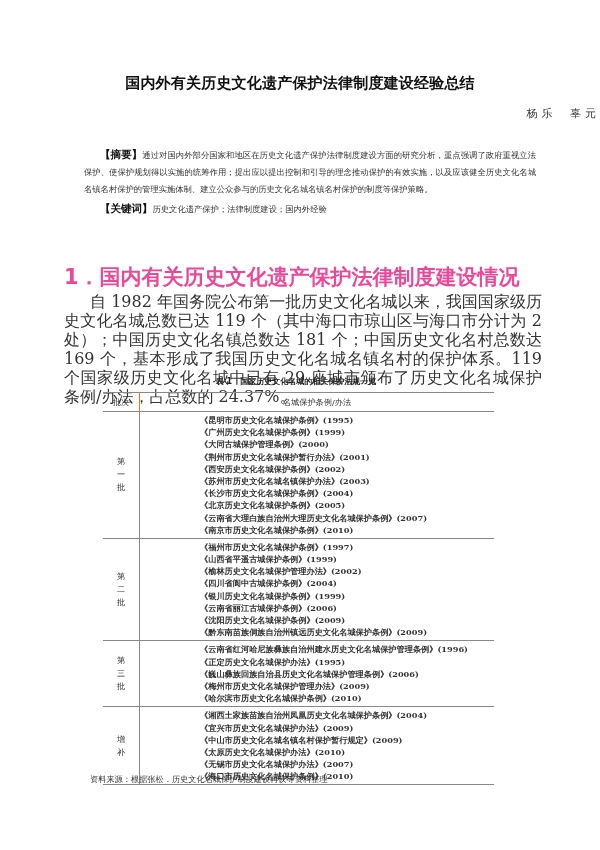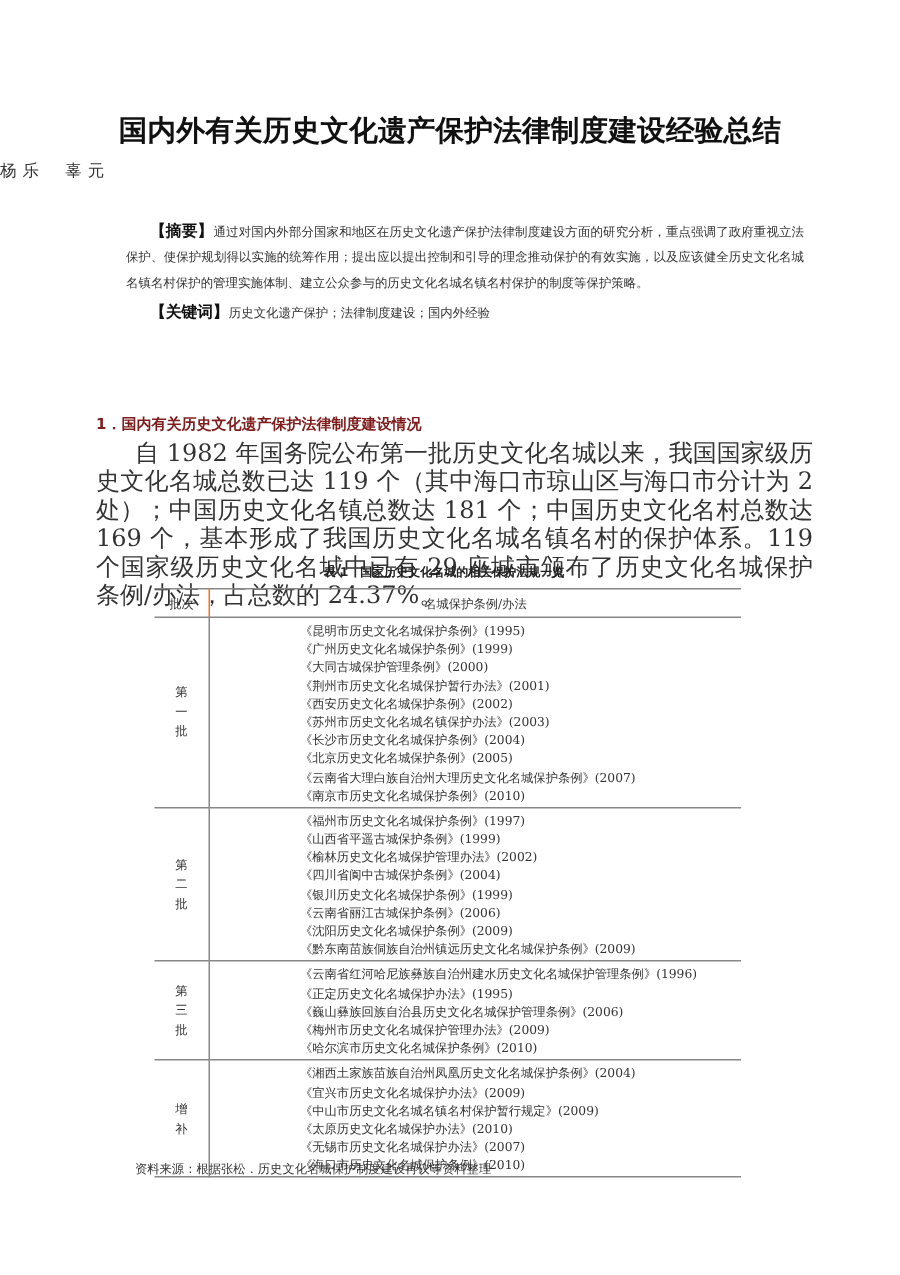--- a/index.html
+++ b/index.html
@@ -1,45 +1,45 @@
 <!DOCTYPE html>
 <html><head>
 <meta charset="utf-8">
 <style>
   html, body { margin: 0; padding: 0; background: #ffffff; }
   body { width: 600px; height: 850px; position: relative; overflow: hidden; color: #1a1a1a;
          font-family: "DejaVu Serif", "Liberation Serif", serif; }
   .title { position: absolute; top: 74px; left: 0; width: 600px; text-align: center;
            font-family: "DejaVu Sans", "Liberation Sans", sans-serif; font-weight: bold;
-           font-size: 19px; letter-spacing: 0.2px; color: #111; }
-  .authors { position: absolute; top: 106px; left: 0; width: 600px; text-align: left;
+           font-size: 15px; letter-spacing: 0.2px; color: #111; }
+  .authors { position: absolute; top: 106px; left: 0; width: 600px; text-align: right;
              font-size: 11px; color: #333; word-spacing: 6px; letter-spacing: 4px; }
   .abstract { position: absolute; top: 146px; left: 84px; width: 452px; font-size: 8.3px;
               line-height: 17px; color: #333; text-indent: 16px; text-align: justify; }
   .abstract .label, .keywords .label { font-family: "DejaVu Sans", "Liberation Sans", sans-serif;
               font-weight: bold; font-size: 10.5px; color: #111; margin-top: 12px; }
   .keywords { position: absolute; top: 200px; left: 100px; width: 440px; font-size: 8.3px;
               line-height: 17px; color: #333; }
-  .h1 { position: absolute; top: 276px; left: 64px; font-family: "DejaVu Sans", "Liberation Sans", sans-serif;
-        font-weight: bold; font-size: 10px; color: #7f1d1d; }
+  .h1 { position: absolute; top: 263px; left: 64px; font-family: "DejaVu Sans", "Liberation Sans", sans-serif;
+        font-weight: bold; font-size: 21px; color: #ec4899; }
   .para { position: absolute; top: 292px; left: 64px; width: 478px; font-size: 16px;
           line-height: 19px; color: #333; text-indent: 26px; text-align: justify; }
   .table-caption { position: absolute; top: 376px; left: 0; width: 600px; text-align: center;
                    font-family: "DejaVu Sans", "Liberation Sans", sans-serif; font-weight: bold;
                    font-size: 8px; color: #222; }
   .table-caption span { margin-right: 8px; }
   table.laws { position: absolute; top: 392px; left: 103px; width: 391px; border-collapse: collapse;
                font-size: 8.2px; color: #333; }
   table.laws th { font-weight: normal; height: 18px; border-top: 1px solid #888; border-bottom: 1px solid #888;
                   text-align: center; padding: 0; }
   table.laws th.batch-h { width: 36px; border-right: 1px solid #f97316; }
   table.laws td { padding: 0; vertical-align: middle; }
   table.laws td.batch { width: 36px; border-right: 1px solid #888; text-align: center; line-height: 13px; }
   table.laws tr.group td { border-bottom: 1px solid #888; }
-  .laws-list { padding: 2px 0 2px 60px; }
+  .laws-list { padding: 2px 0 2px 60px; font-weight: bold; }
   .law { height: 12.2px; line-height: 12.2px; white-space: nowrap; }
   .source { position: absolute; top: 774px; left: 90px; font-size: 8.2px; color: #333; }
 </style>
 </head>
 <body>
 
 <div class="title">国内外有关历史文化遗产保护法律制度建设经验总结</div>
 <div class="authors">杨乐 辜元</div>
 
 <div class="abstract">

